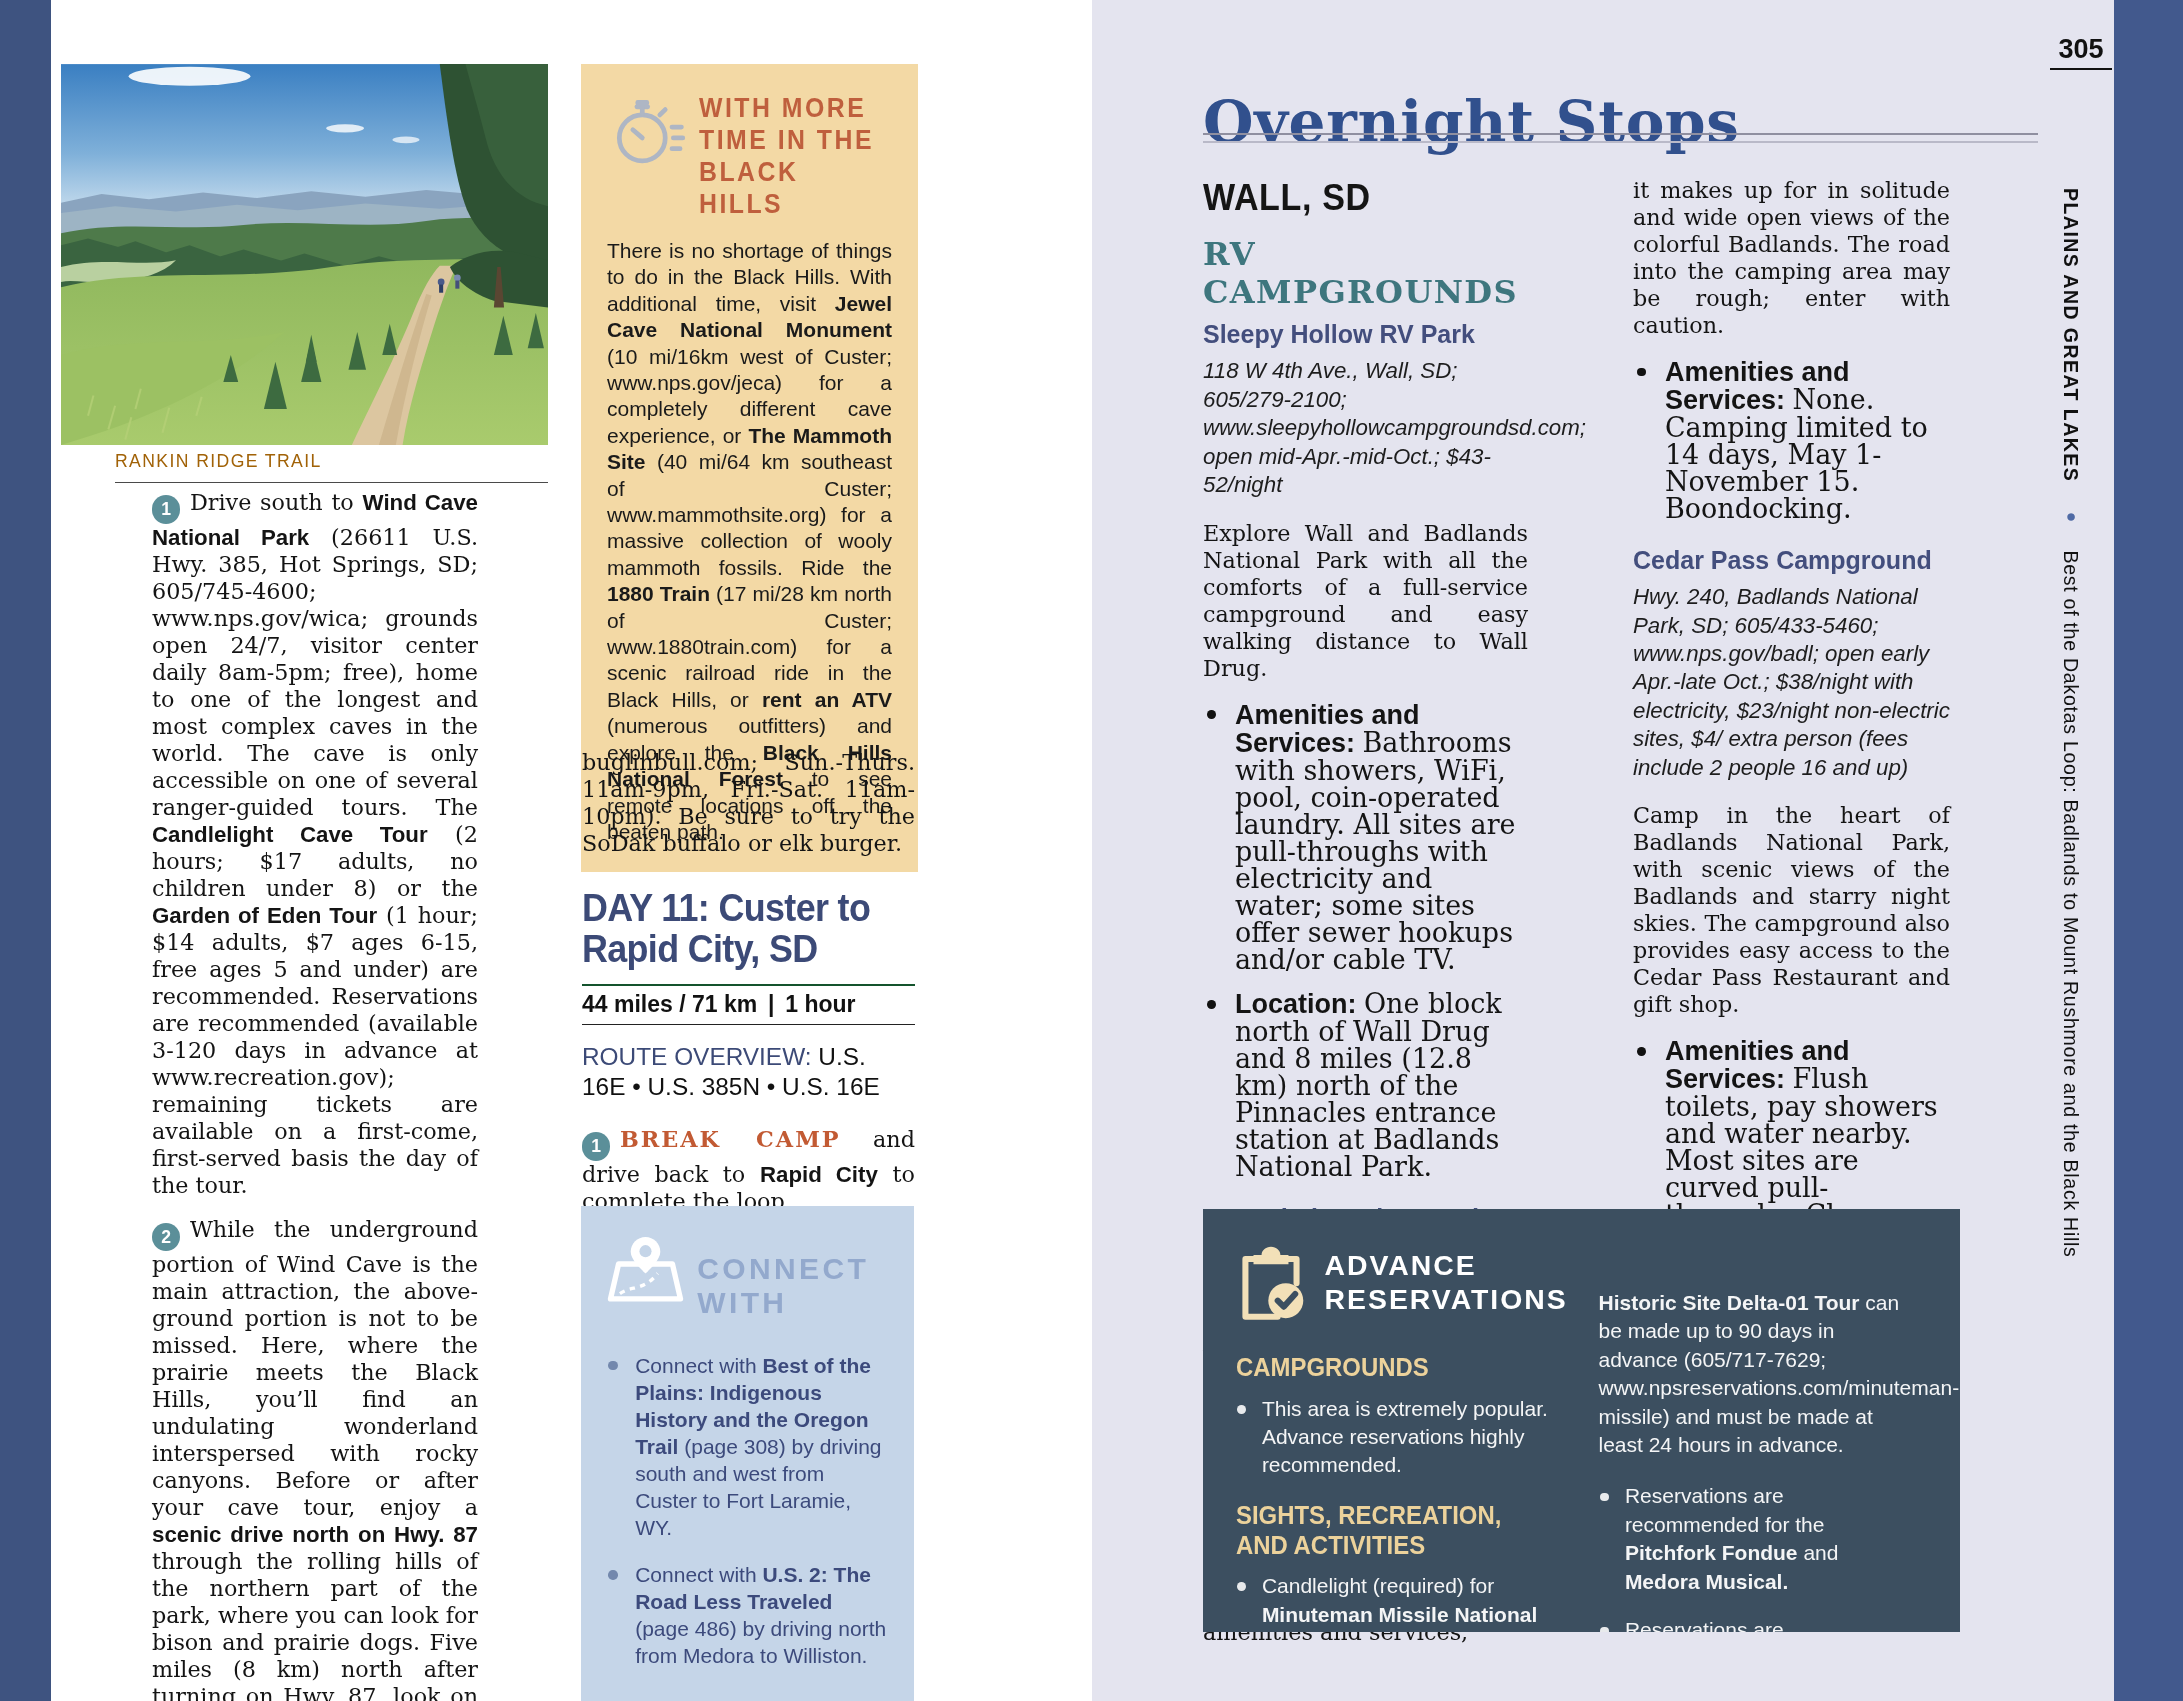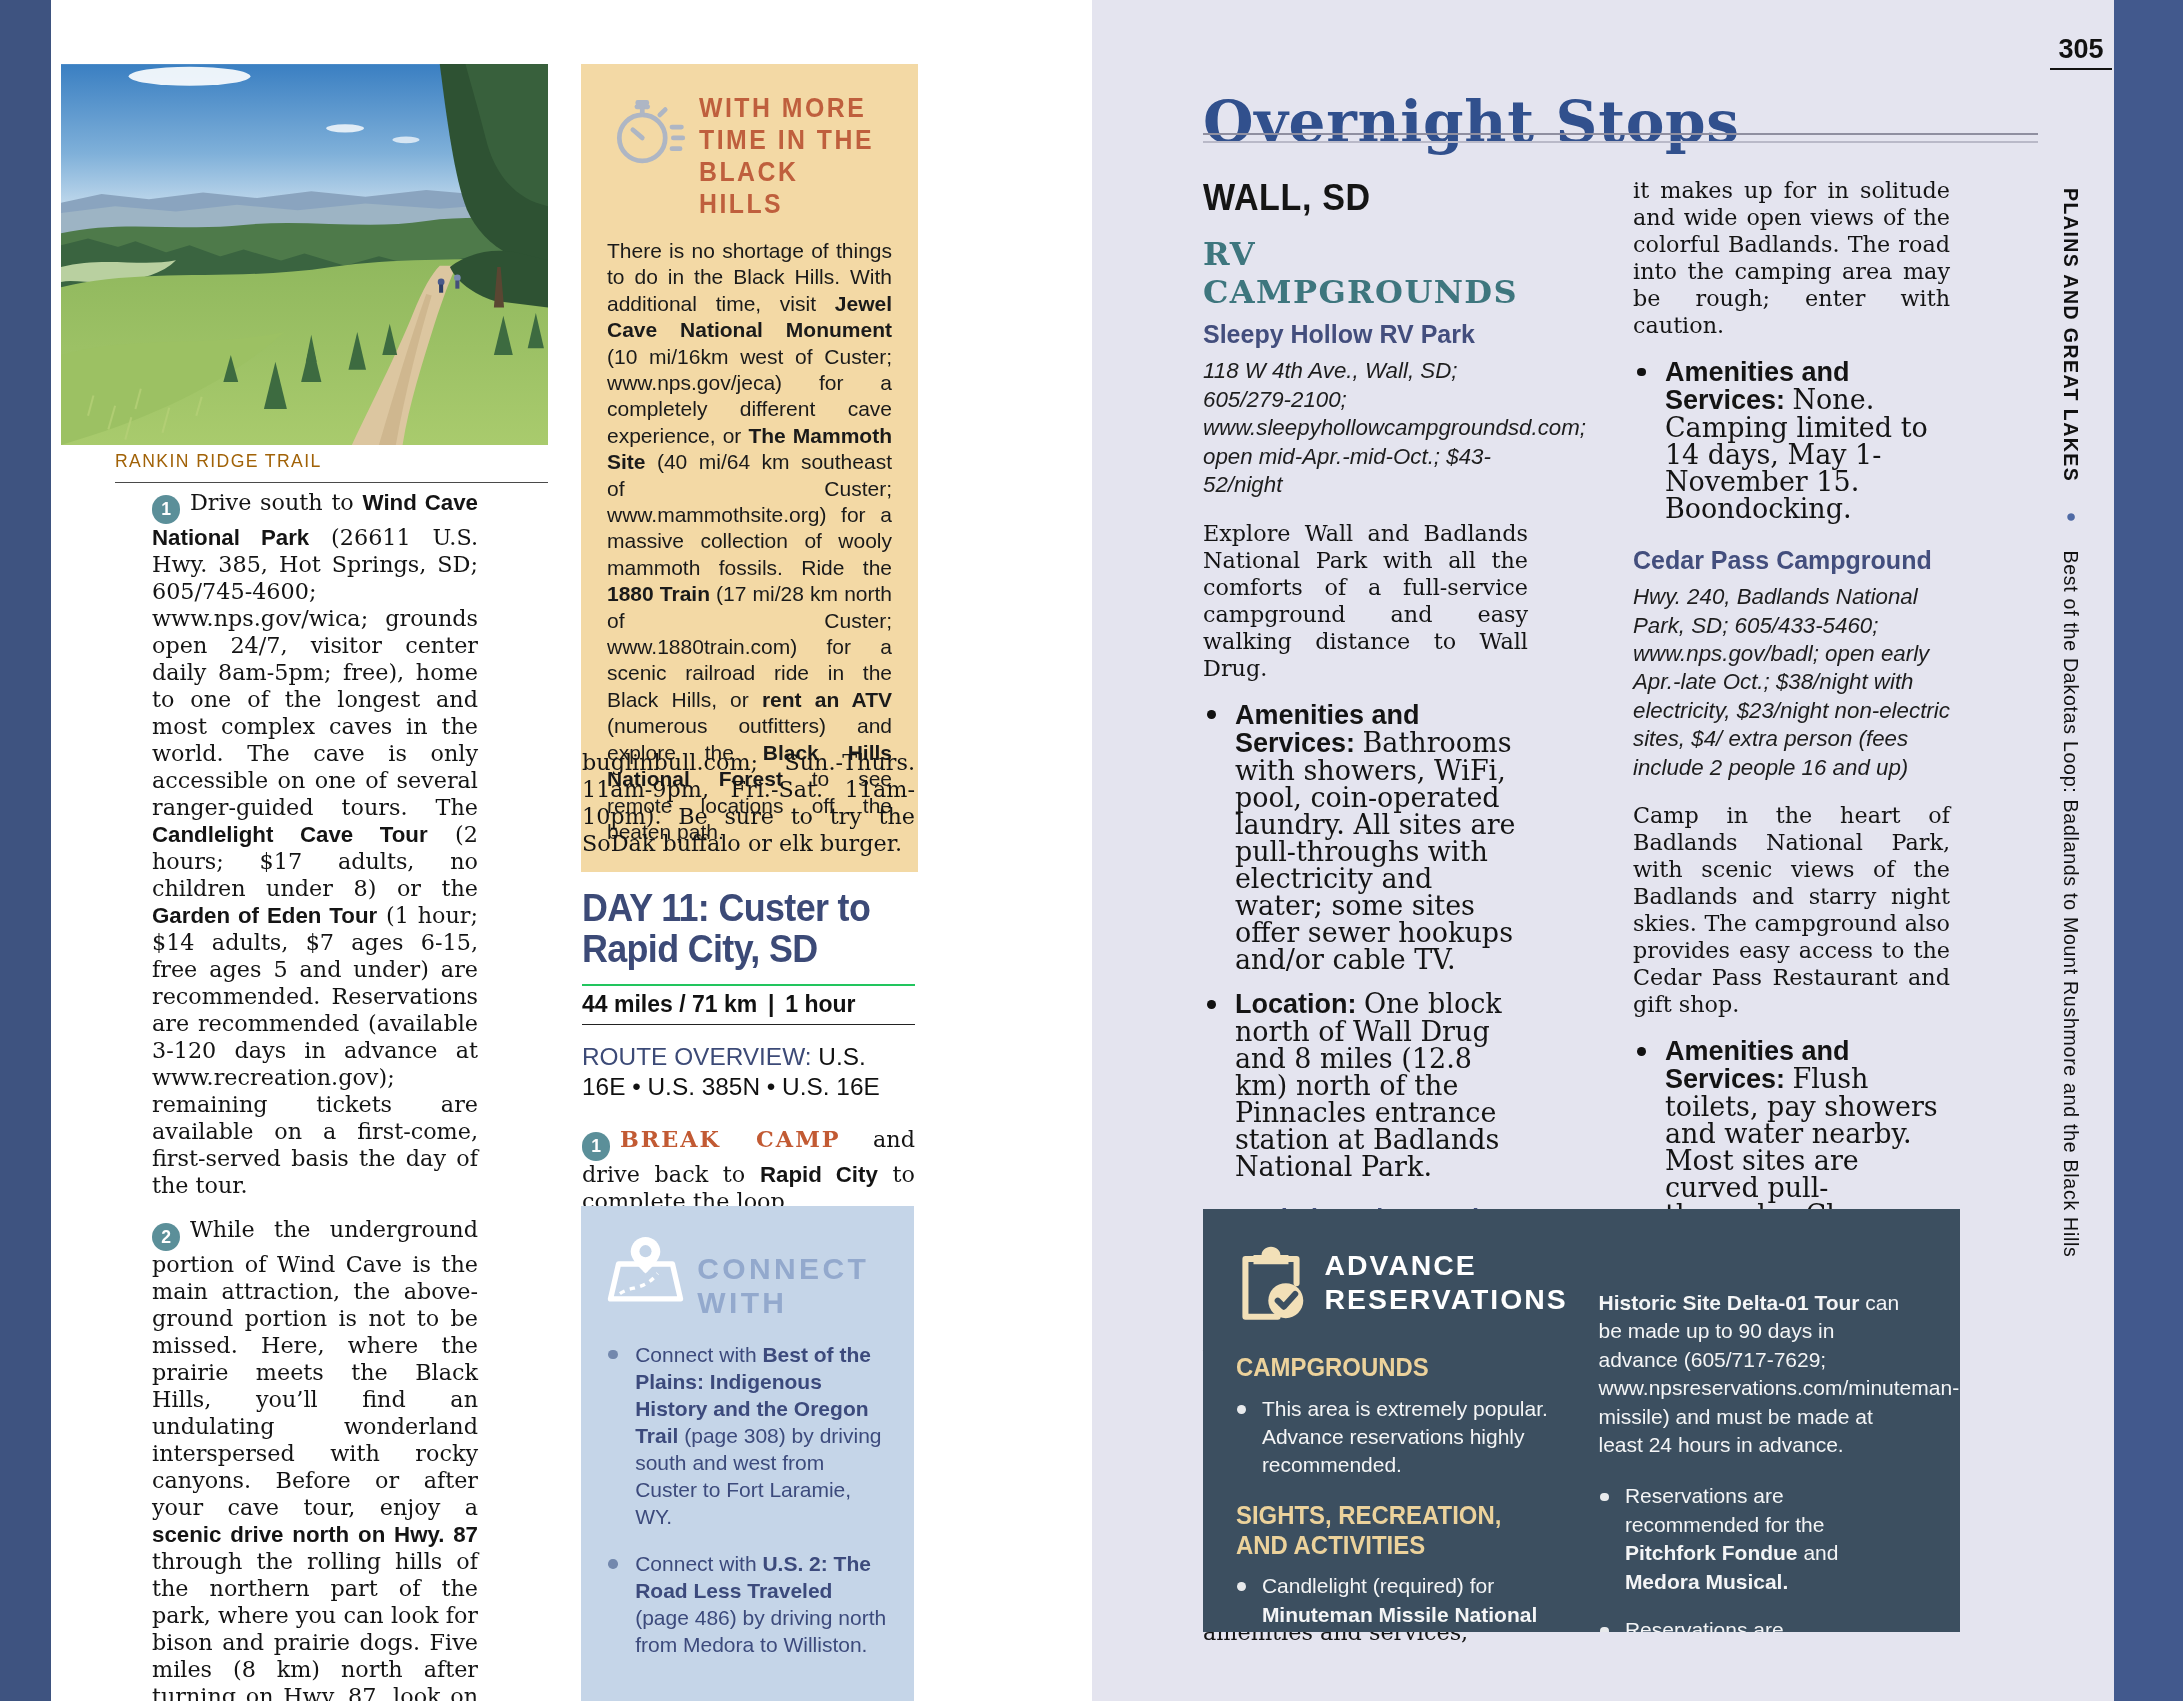--- a/index.html
+++ b/index.html
@@ -31,31 +31,31 @@
 
   .tan-box{left:581px;top:64px;width:337px;background:#f3d9a5;padding:28.4px 26px 27px 26px;box-sizing:border-box;}
   .box-head{display:flex;align-items:flex-start;margin-bottom:17.6px;}
   .tan-title{font-family:"Liberation Sans",sans-serif;font-weight:bold;font-size:27px;line-height:32px;
        letter-spacing:2.7px;color:#bf5f3d;width:230px;margin-left:12.2px;}
   .tan-body{font-family:"Liberation Sans",sans-serif;font-size:21px;line-height:26.4px;text-align:justify;color:#1a1a1a;}
 
   .mid-cont{left:582px;top:749px;width:333px;}
   .day-head{font-family:"Liberation Sans",sans-serif;font-weight:bold;font-size:39px;line-height:41px;
        color:#3c4a77;letter-spacing:-0.7px;margin:30px 0 15px 0;}
-  .miles-row{border-top:2px solid #22c55e;border-bottom:1.4px solid #222;padding:5.4px 0 6.1px 0;
+  .miles-row{border-top:2px solid #14532d;border-bottom:1.4px solid #222;padding:5.4px 0 6.1px 0;
        font-family:"Liberation Sans",sans-serif;font-weight:bold;font-size:23px;color:#111;}
   .miles-row .vbar{margin:0 10.8px;}
   .route{font-family:"Liberation Sans",sans-serif;font-weight:normal;font-size:24.4px;line-height:30px;margin-top:16.2px;color:#111;}
   .route .lbl{color:#3c4a77;}
   .step{margin-top:24.4px;font-size:22.3px;line-height:27px;}
 
   .connect-box{left:581px;top:1206px;width:333px;background:#c5d5e8;padding:27px 24.4px 31px 24.4px;box-sizing:border-box;}
   .connect-title{font-family:"Liberation Sans",sans-serif;font-weight:bold;font-size:30px;letter-spacing:3.4px;
        color:#93a9cd;margin-left:10.8px;padding-top:19px;}
-  .cb-list{list-style:none;margin:21px 0 0 0;padding:0;font-family:"Liberation Sans",sans-serif;
+  .cb-list{list-style:none;margin:32px 0 0 0;padding:0;font-family:"Liberation Sans",sans-serif;
        font-size:21px;line-height:27px;color:#3c4a7c;}
   .cb-list li{display:flex;margin-bottom:20.3px;}
   .cb-dot{flex:0 0 auto;width:9.5px;height:9.5px;border-radius:50%;background:#7388ad;margin:8.8px 17.6px 0 2.7px;}
 
   
   .r-title{left:1203px;top:49px;width:839px;font-family:"DejaVu Serif",serif;font-weight:bold;
        font-size:58px;color:#31508d;letter-spacing:0.7px;}
   .r-rule1{left:1203px;top:133px;width:835px;height:2px;background:#8f8fa0;}
   .r-rule2{left:1203px;top:141px;width:835px;height:2px;background:#b9b9c8;}
 

